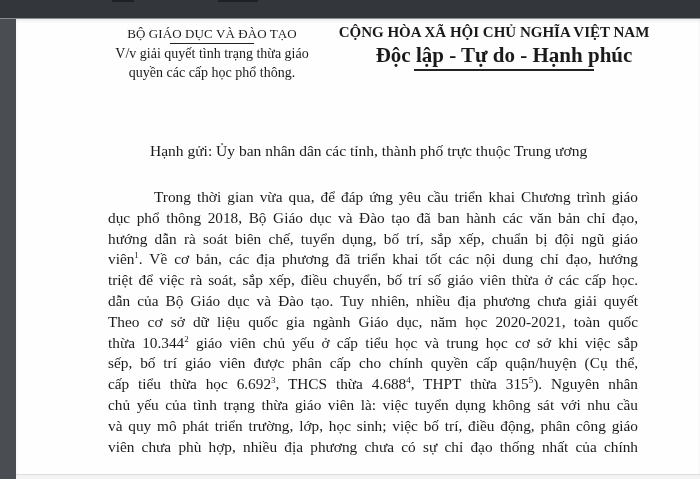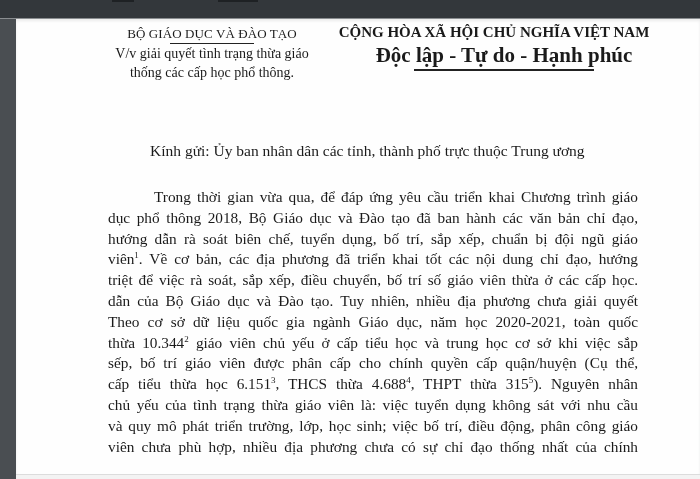--- a/index.html
+++ b/index.html
@@ -85,38 +85,38 @@
 </div>
 <div class="left-gutter"></div>
 
 <div class="page"></div>
 <div class="bottom-edge"></div>
 
 <div class="hdr-left">
   <div class="ministry">BỘ GIÁO DỤC VÀ ĐÀO TẠO</div>
   <div class="underline-short"></div>
   <div class="subject">V/v giải quyết tình trạng thừa giáo</div>
-  <div class="subject">thống các cấp học phổ thông.</div>
+  <div class="subject">quyền các cấp học phổ thông.</div>
 </div>
 
 <div class="hdr-right">
   <div class="nation">CỘNG HÒA XÃ HỘI CHỦ NGHĨA VIỆT NAM</div>
   <div class="motto">Độc lập - Tự do - Hạnh phúc</div>
   <div class="underline-long"></div>
 </div>
 
-<div class="recipient">Kính gửi: Ủy ban nhân dân các tỉnh, thành phố trực thuộc Trung ương</div>
+<div class="recipient">Hạnh gửi: Ủy ban nhân dân các tỉnh, thành phố trực thuộc Trung ương</div>
 
 <div class="body">
   <span class="line first">Trong thời gian vừa qua, để đáp ứng yêu cầu triển khai Chương trình giáo</span>
   <span class="line">dục phổ thông 2018, Bộ Giáo dục và Đào tạo đã ban  hành các văn bản chỉ đạo,</span>
   <span class="line">hướng dẫn rà soát biên chế, tuyển dụng, bố trí, sắp xếp, chuẩn bị đội ngũ giáo</span>
   <span class="line"><span>viên</span><sup>1</sup><span>. Về cơ bản, các địa phương đã triển khai tốt các nội dung chỉ đạo, hướng</span></span>
   <span class="line">triệt để việc rà soát, sắp xếp, điều chuyển, bố trí số giáo viên thừa ở các cấp học.</span>
   <span class="line">dẫn của Bộ Giáo dục và Đào tạo. Tuy nhiên, nhiều địa phương chưa giải quyết</span>
   <span class="line">Theo cơ sở dữ liệu quốc gia ngành Giáo dục, năm học 2020-2021, toàn quốc</span>
   <span class="line"><span>thừa 10.344</span><sup>2</sup><span> giáo viên chủ yếu ở cấp tiểu học và trung học cơ sở khi việc sắp</span></span>
   <span class="line">sếp, bố trí giáo viên được phân cấp cho chính quyền cấp quận/huyện (Cụ thể,</span>
-  <span class="line"><span>cấp tiểu thừa học 6.151</span><sup>3</sup><span>, THCS thừa 4.688</span><sup>4</sup><span>, THPT thừa 315</span><sup>5</sup><span>). Nguyên nhân</span></span>
+  <span class="line"><span>cấp tiểu thừa học 6.692</span><sup>3</sup><span>, THCS thừa 4.688</span><sup>4</sup><span>, THPT thừa 315</span><sup>5</sup><span>). Nguyên nhân</span></span>
   <span class="line">chủ yếu của tình trạng thừa giáo viên là: việc tuyển dụng không sát với nhu cầu</span>
   <span class="line">và quy mô phát triển trường, lớp, học sinh; việc bố trí, điều động, phân công giáo</span>
   <span class="line">viên chưa phù hợp, nhiều địa phương chưa có sự chỉ đạo thống nhất của chính</span>
 </div>
 
 </body></html>

